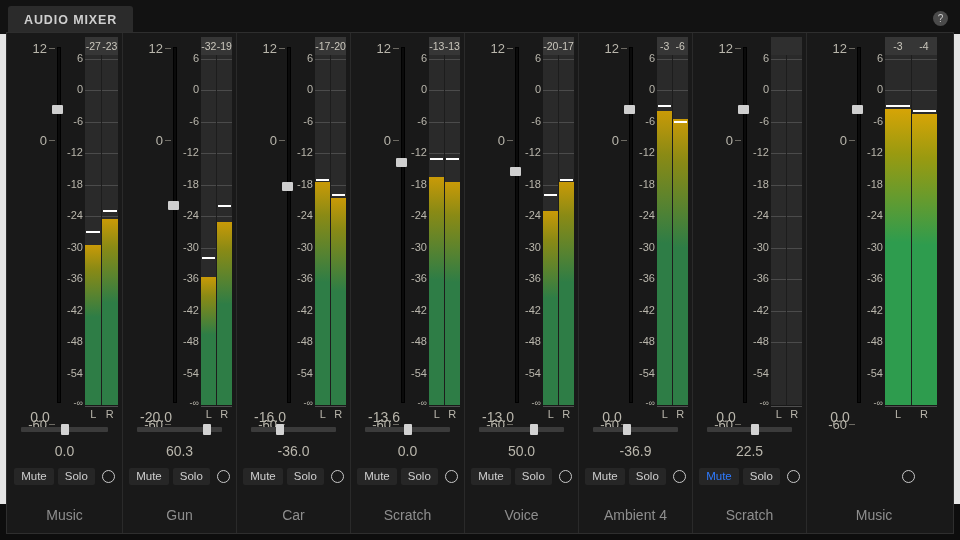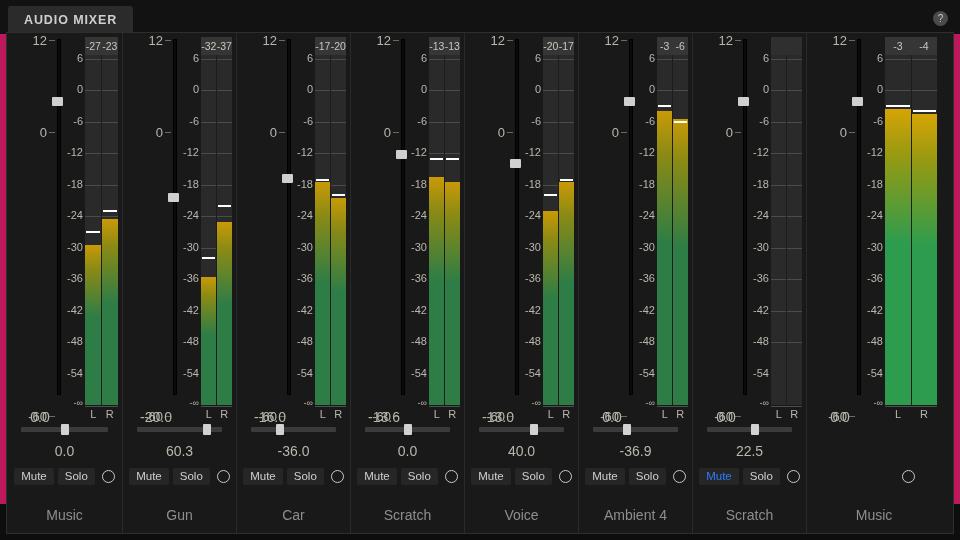--- a/index.html
+++ b/index.html
@@ -2,21 +2,21 @@
 <html><head>
 <meta charset="utf-8">
 <style>
   html,body{margin:0;padding:0;}
   body{
     width:960px;height:540px;overflow:hidden;
     background:#0d0d0d;
     font-family:"Liberation Sans", sans-serif;
     -webkit-font-smoothing:antialiased;
   }
-  #app{position:relative;width:960px;height:504px;background:#be185d;}
+  #app{position:relative;width:960px;height:504px;background:#e5e5e5;}
 
   
   .titlebar{
     position:absolute;left:0;top:0;width:960px;height:34px;
     background:#121212;
   }
   .tab{
     position:absolute;left:8px;top:6px;height:28px;
     padding:0 16px;display:flex;align-items:center;
     background:#2b2b2b;border-radius:3px 3px 0 0;
@@ -39,21 +39,21 @@
     position:relative;height:100%;
     border-right:1px solid #2a2a2a;
     box-sizing:border-box;
     display:flex;flex-direction:column;
   }
   .channel.master{border-right:none;}
 
   
   .upper{position:relative;height:372px;}
 
-  .fader-area{position:absolute;left:8px;top:0;width:46px;height:368px;}
+  .fader-area{position:absolute;left:8px;top:8px;width:46px;height:368px;}
   .fader-scale-lbl{
     position:absolute;right:14px;color:#b9b6ac;font-size:13px;
     text-align:right;white-space:nowrap;
   }
   .fader-tick{position:absolute;right:6px;width:6px;height:1px;background:#6d6a63;}
   .fader-track{
     position:absolute;right:0px;top:6px;width:4px;height:356px;
     background:#0a0a0a;border:1px solid #000;box-sizing:border-box;
   }
   .fader-knob{
@@ -278,21 +278,21 @@
                   <div class="bar" style="top: 239.561px; height: 128.439px;"></div>
                   <div class="peakline" style="top: 220.212px;"></div>
                 </div>
                 <div class="barcell">
                   <div class="bar" style="top: 184.515px; height: 183.485px;"></div>
                   <div class="peakline" style="top: 167.788px;"></div>
                 </div>
               </div>
               <div class="peaknum-row">
                 <div class="peaknum">-32</div>
-                <div class="peaknum">-37</div>
+                <div class="peaknum">-19</div>
               </div>
             </div>
             <div class="lr-row">
               <span>L</span>
               <span>R</span>
             </div>
           </div>
         </div>
         <div class="lower">
           <div class="pan-slider" style="left: 14px; right: 14px;">
@@ -513,21 +513,21 @@
             <div class="lr-row">
               <span>L</span>
               <span>R</span>
             </div>
           </div>
         </div>
         <div class="lower">
           <div class="pan-slider" style="left: 14px; right: 14px;">
             <div class="pan-knob" style="left: 50.7px;"></div>
           </div>
-          <div class="pan-value">40.0</div>
+          <div class="pan-value">50.0</div>
           <div class="btn-row">
             <div class="mbtn">Mute</div>
             <div class="mbtn">Solo</div>
             <div class="rec-circle"></div>
           </div>
           <div class="ch-name">Voice</div>
         </div>
       </div>
       <div class="channel" style="width: 114px;">
         <div class="upper">

